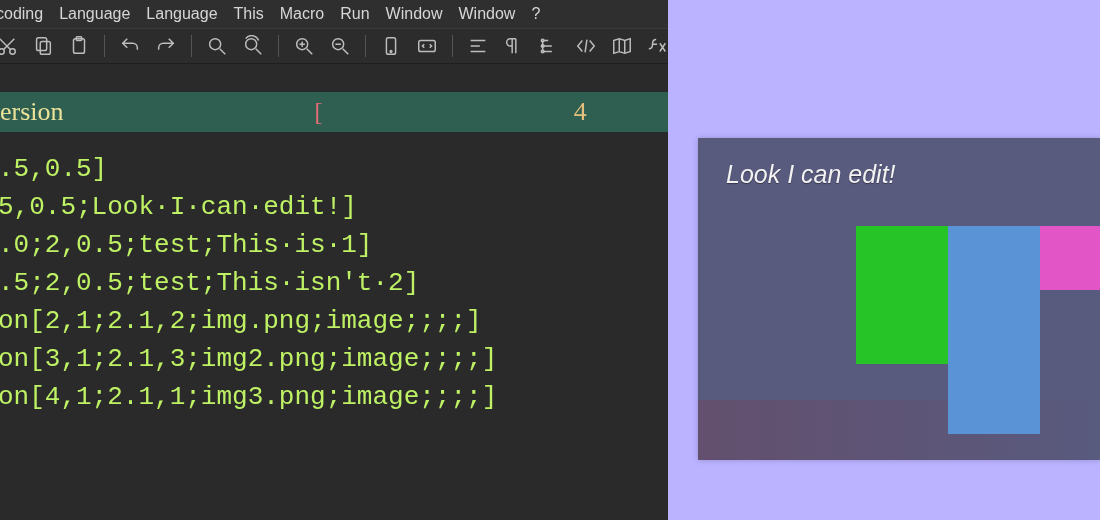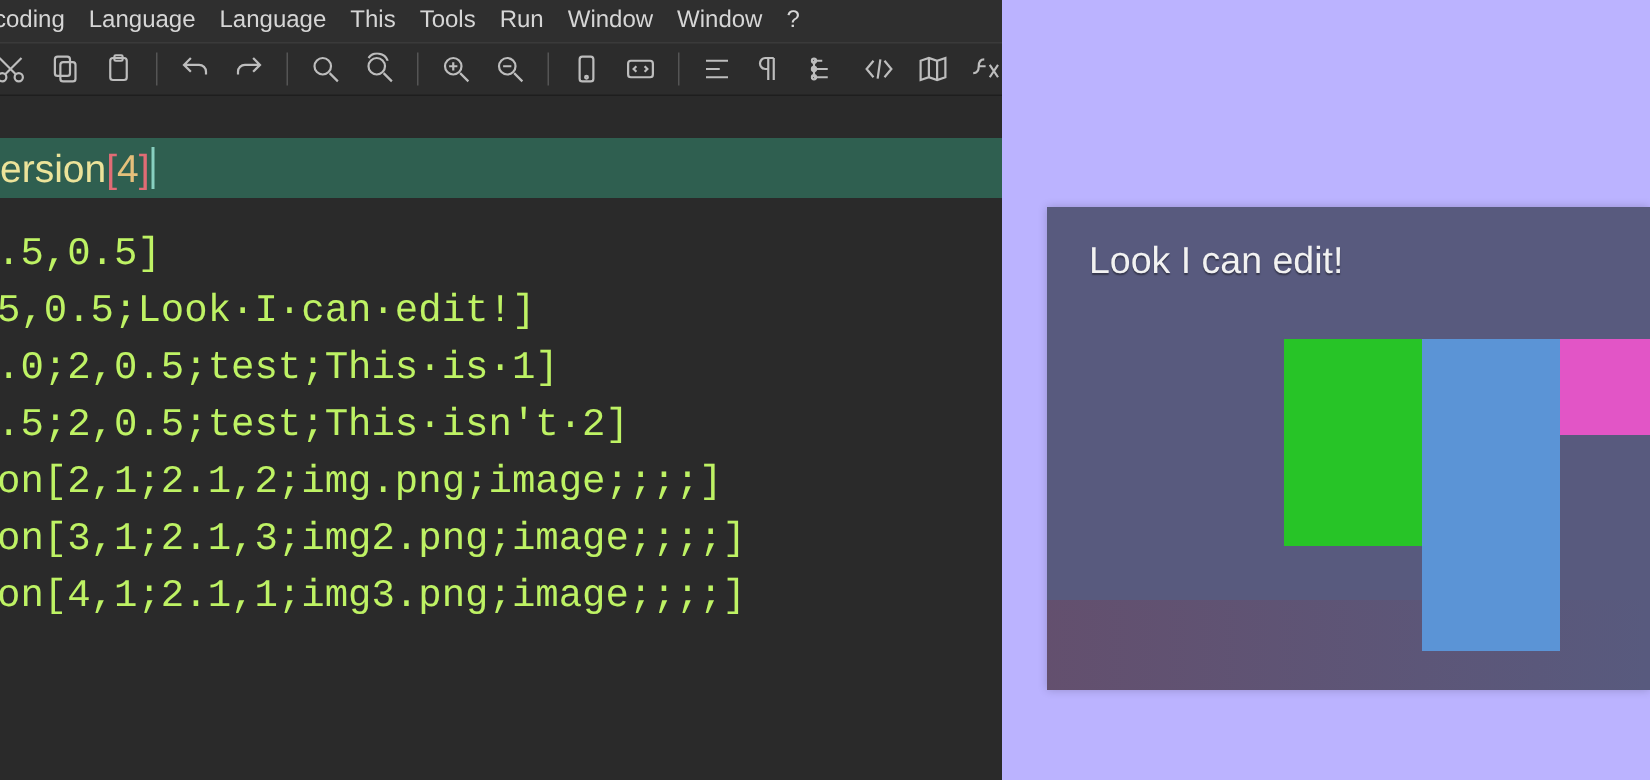--- a/index.html
+++ b/index.html
@@ -5,45 +5,45 @@
   html,body{margin:0;padding:0;width:1100px;height:520px;overflow:hidden;font-family:"Segoe UI",Arial,sans-serif;background:#2a2a2a;}
   .menubar{height:28px;background:#2f2f2f;display:flex;align-items:center;gap:16px;padding-left:0;color:#d6d6d6;font-size:16px;}
   .menubar .menu-item{cursor:default;}
   .menubar .menu-item:first-child{margin-left:-4px;}
   .toolbar{height:34px;background:#2c2c2c;border-top:1px solid #3a3a3a;border-bottom:1px solid #1e1e1e;display:flex;align-items:center;gap:10px;padding-left:0;color:#bdbdbd;}
   .toolbar .sep{width:1px;height:22px;background:#555;margin:0 2px;}
   .toolbar svg{width:22px;height:22px;stroke:#bdbdbd;fill:none;stroke-width:1.6;}
   .toolbar .tb{display:flex;align-items:center;justify-content:center;width:26px;height:26px;}
   .toolbar .tb.first{margin-left:-6px;}
   .spacer{height:28px;background:#2a2a2a;}
-  .hl-line{height:40px;background:#2f5f50;display:flex;align-items:center;font-family:Liberation Sans, sans-serif;font-size:26px;padding-left:0;}
+  .hl-line{height:40px;background:#2f5f50;display:flex;align-items:center;font-family:Liberation Serif, serif;font-size:26px;padding-left:0;justify-content:space-between;}
   .hl-line .t-yellow{color:#ece39a;}
   .hl-line .t-red{color:#e06c75;}
   .hl-line .t-num{color:#e5c07b;}
   .hl-line .cursor{display:inline-block;width:2px;height:28px;background:#88d0c0;margin-left:1px;vertical-align:middle;}
   .editor{background:#2a2a2a;padding:18px 0 0 0;font-family:Consolas,'Courier New',monospace;font-size:26px;color:#bef264;line-height:38px;height:370px;overflow:hidden;}
   .editor .line{white-space:pre;padding-left:0;margin-left:-2px;}
   .right-panel{position:absolute;top:0;right:0;width:432px;height:520px;background:#bbb3ff;}
   .preview-box{position:absolute;top:138px;left:30px;right:0;height:322px;background:#585a7e;box-shadow:0 0 6px rgba(0,0,0,0.2);}
-  .preview-title{position:absolute;top:22px;left:28px;color:#f2f2f2;font-size:25px;font-family:"Segoe UI",Arial,sans-serif;text-shadow:0 1px 1px rgba(0,0,0,0.4);}
+  .preview-title{position:absolute;top:22px;left:28px;color:#f2f2f2;font-style:italic;font-size:25px;font-family:"Segoe UI",Arial,sans-serif;text-shadow:0 1px 1px rgba(0,0,0,0.4);}
   .grad{position:absolute;left:0;bottom:0;right:0;height:60px;background:linear-gradient(to right,rgba(120,60,80,0.35),rgba(80,60,120,0.0));}
   .block{position:absolute;}
   .block.green{background:#27c427;left:158px;top:88px;width:92px;height:138px;}
   .block.blue{background:#5b94d6;left:250px;top:88px;width:92px;height:208px;}
   .block.pink{background:#e255c6;left:342px;top:88px;width:60px;height:64px;}
 </style>
 </head>
 <body>
 
 <div class="menubar">
   <span class="menu-item">coding</span>
   <span class="menu-item">Language</span>
   <span class="menu-item">Language</span>
   <span class="menu-item">This</span>
-  <span class="menu-item">Tools</span>
+  <span class="menu-item">Macro</span>
   <span class="menu-item">Run</span>
   <span class="menu-item">Window</span>
   <span class="menu-item">Window</span>
   <span class="menu-item">?</span>
 </div>
 
 <div class="toolbar">
   <span class="tb first">
       <svg viewBox="0 0 24 24">
         <circle cx="6" cy="18" r="3"></circle>

